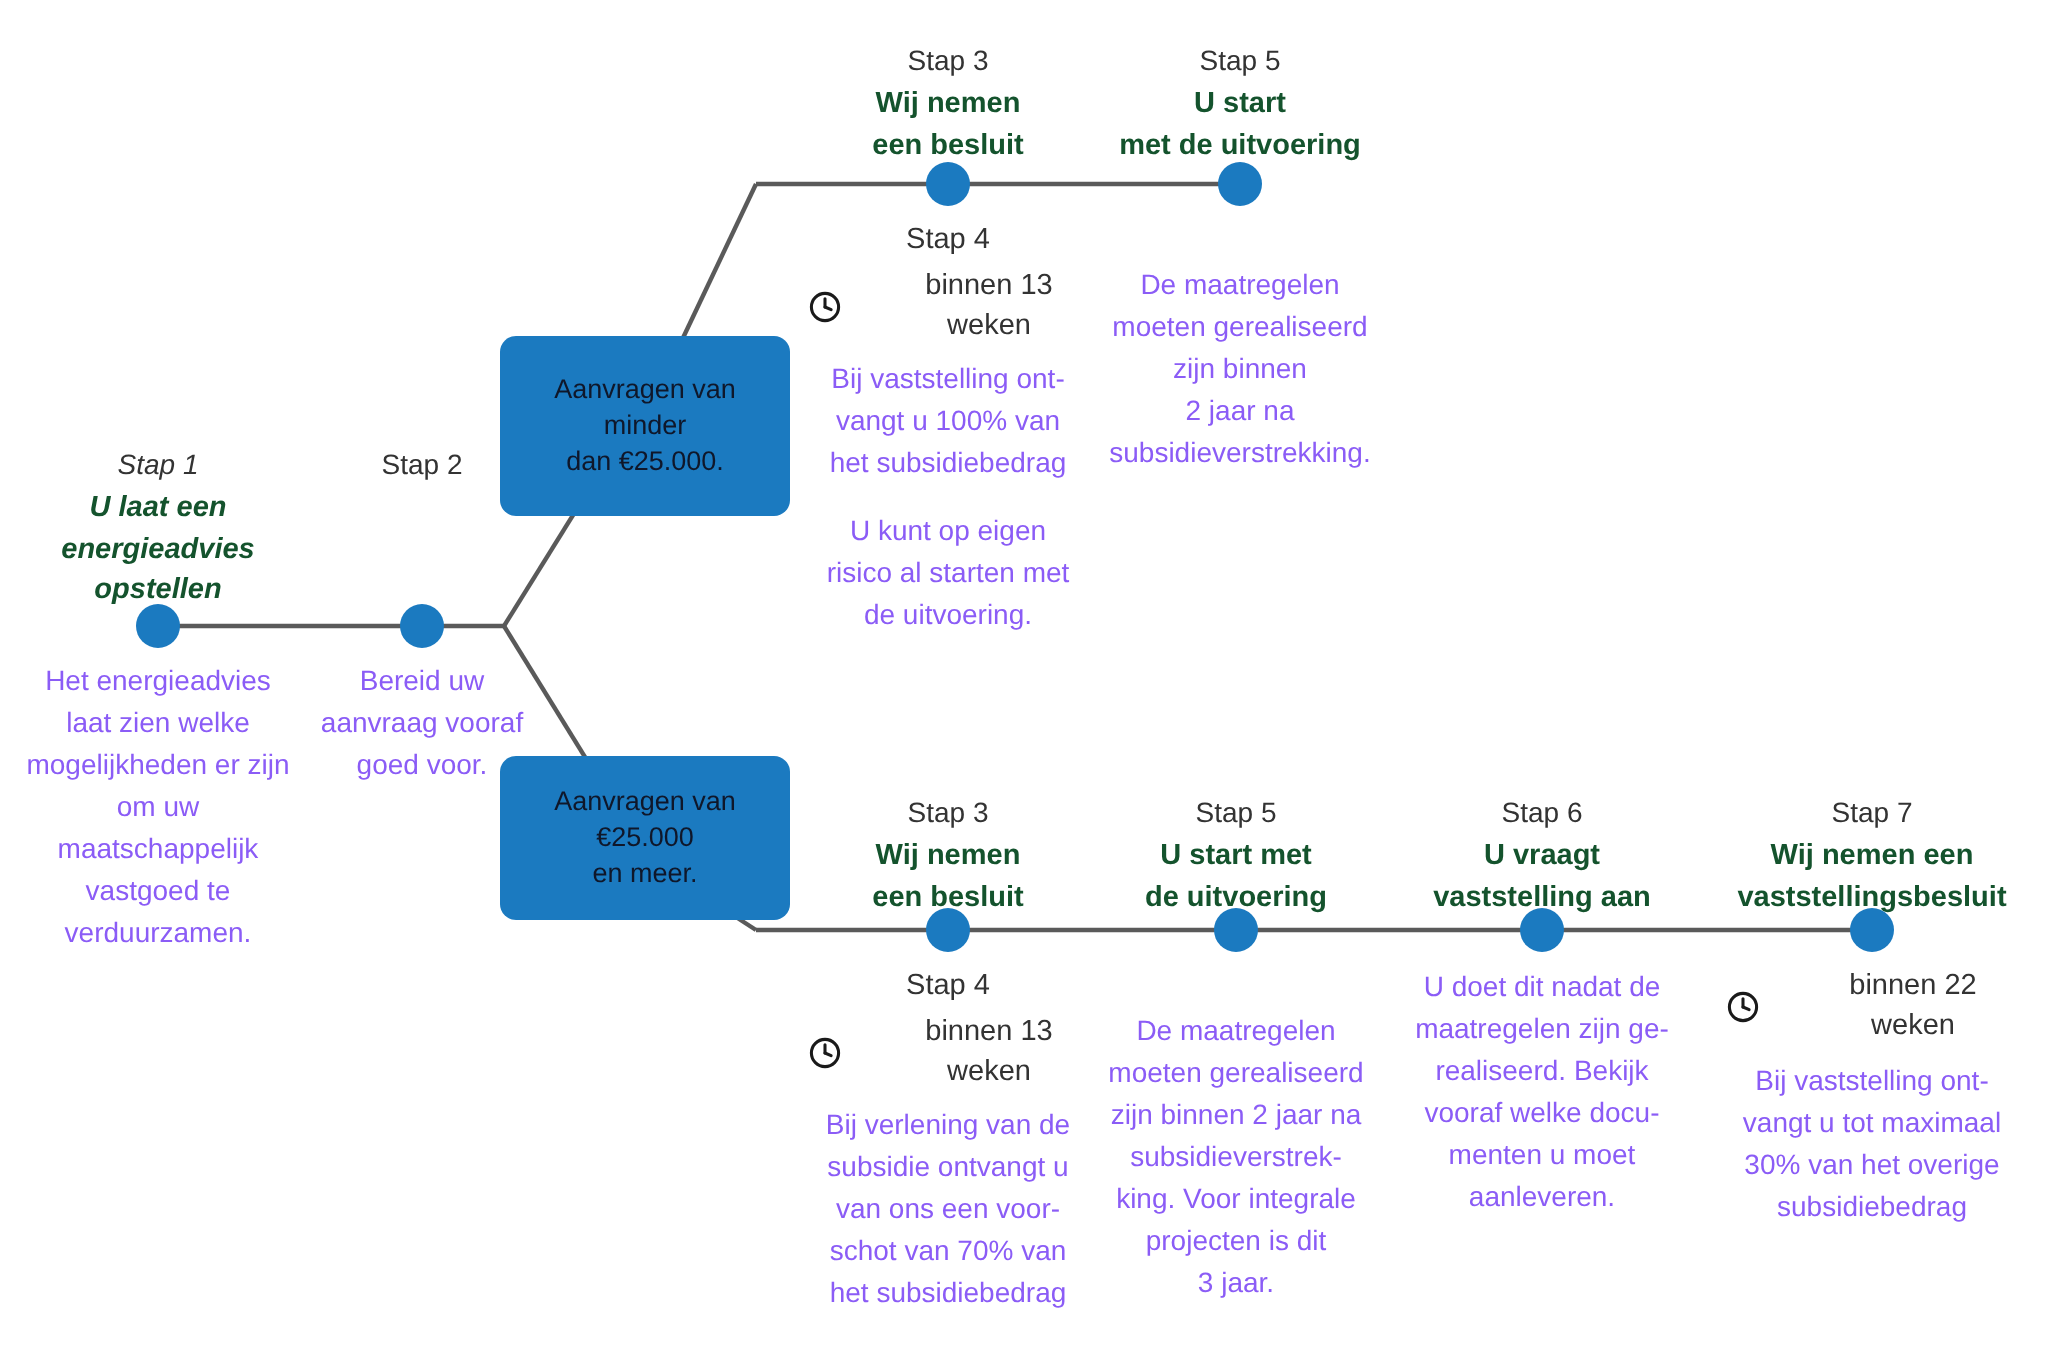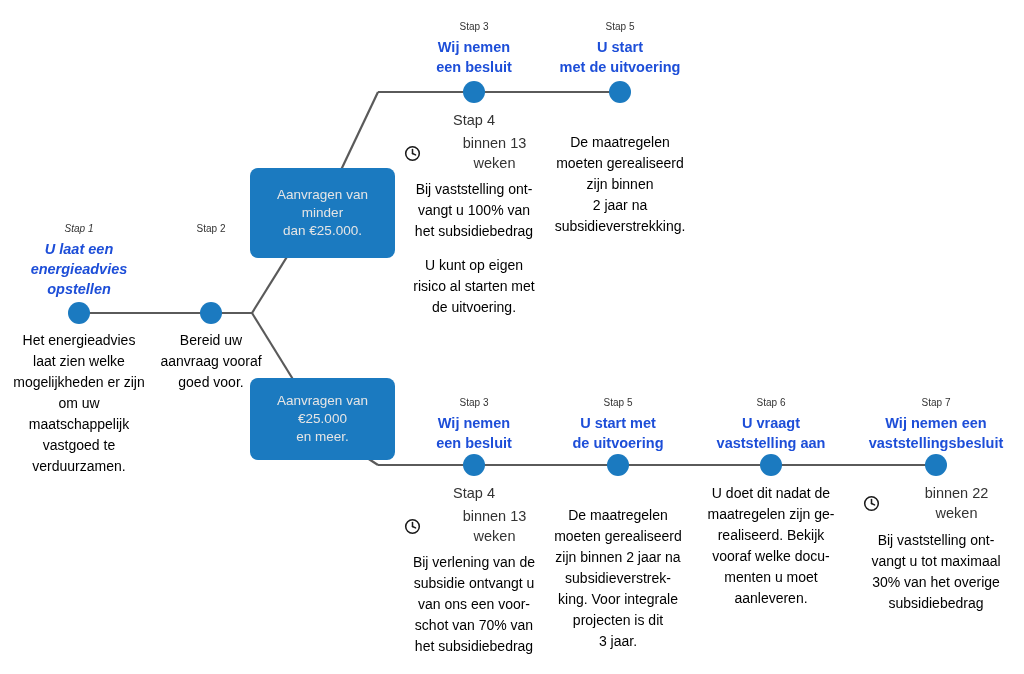--- a/index.html
+++ b/index.html
@@ -31,49 +31,49 @@
     width: 22px;
     height: 22px;
     border-radius: 50%;
     background: #1b7ac0;
     transform: translate(-50%, -50%);
   }
   .box {
     position: absolute;
     background: #1b7ac0;
     border-radius: 8px;
-    color: #e5e5e5;
+    color: #0f172a;
     font-size: 13.5px;
     line-height: 1.35;
     text-align: center;
     display: flex;
     align-items: center;
     justify-content: center;
     padding: 6px 10px;
     box-sizing: border-box;
   }
   .box-text {
     white-space: pre-line;
   }
   .step {
     position: absolute;
     text-align: center;
     box-sizing: border-box;
   }
   .step-num {
-    font-size: 10px;
+    font-size: 14px;
     color: #333333;
     line-height: 1.45;
     margin-bottom: 2px;
     text-align: center;
   }
   .step-title {
     font-size: 14.5px;
     font-weight: bold;
-    color: #1d4ed8;
+    color: #14532d;
     line-height: 1.4;
     white-space: pre-line;
   }
   .step-below {
     position: absolute;
     text-align: center;
     box-sizing: border-box;
   }
   .sub-num {
     font-size: 14.5px;
@@ -94,21 +94,21 @@
     height: 17px;
     display: block;
   }
   .time-text {
     font-size: 14.5px;
     color: #333333;
     line-height: 1.4;
   }
   .desc {
     font-size: 14px;
-    color: #000000;
+    color: #8b5cf6;
     line-height: 1.5;
     white-space: pre-line;
   }
   .desc + .desc {
     margin-top: 13px;
   }
 </style>
 </head>
 <body>
 

